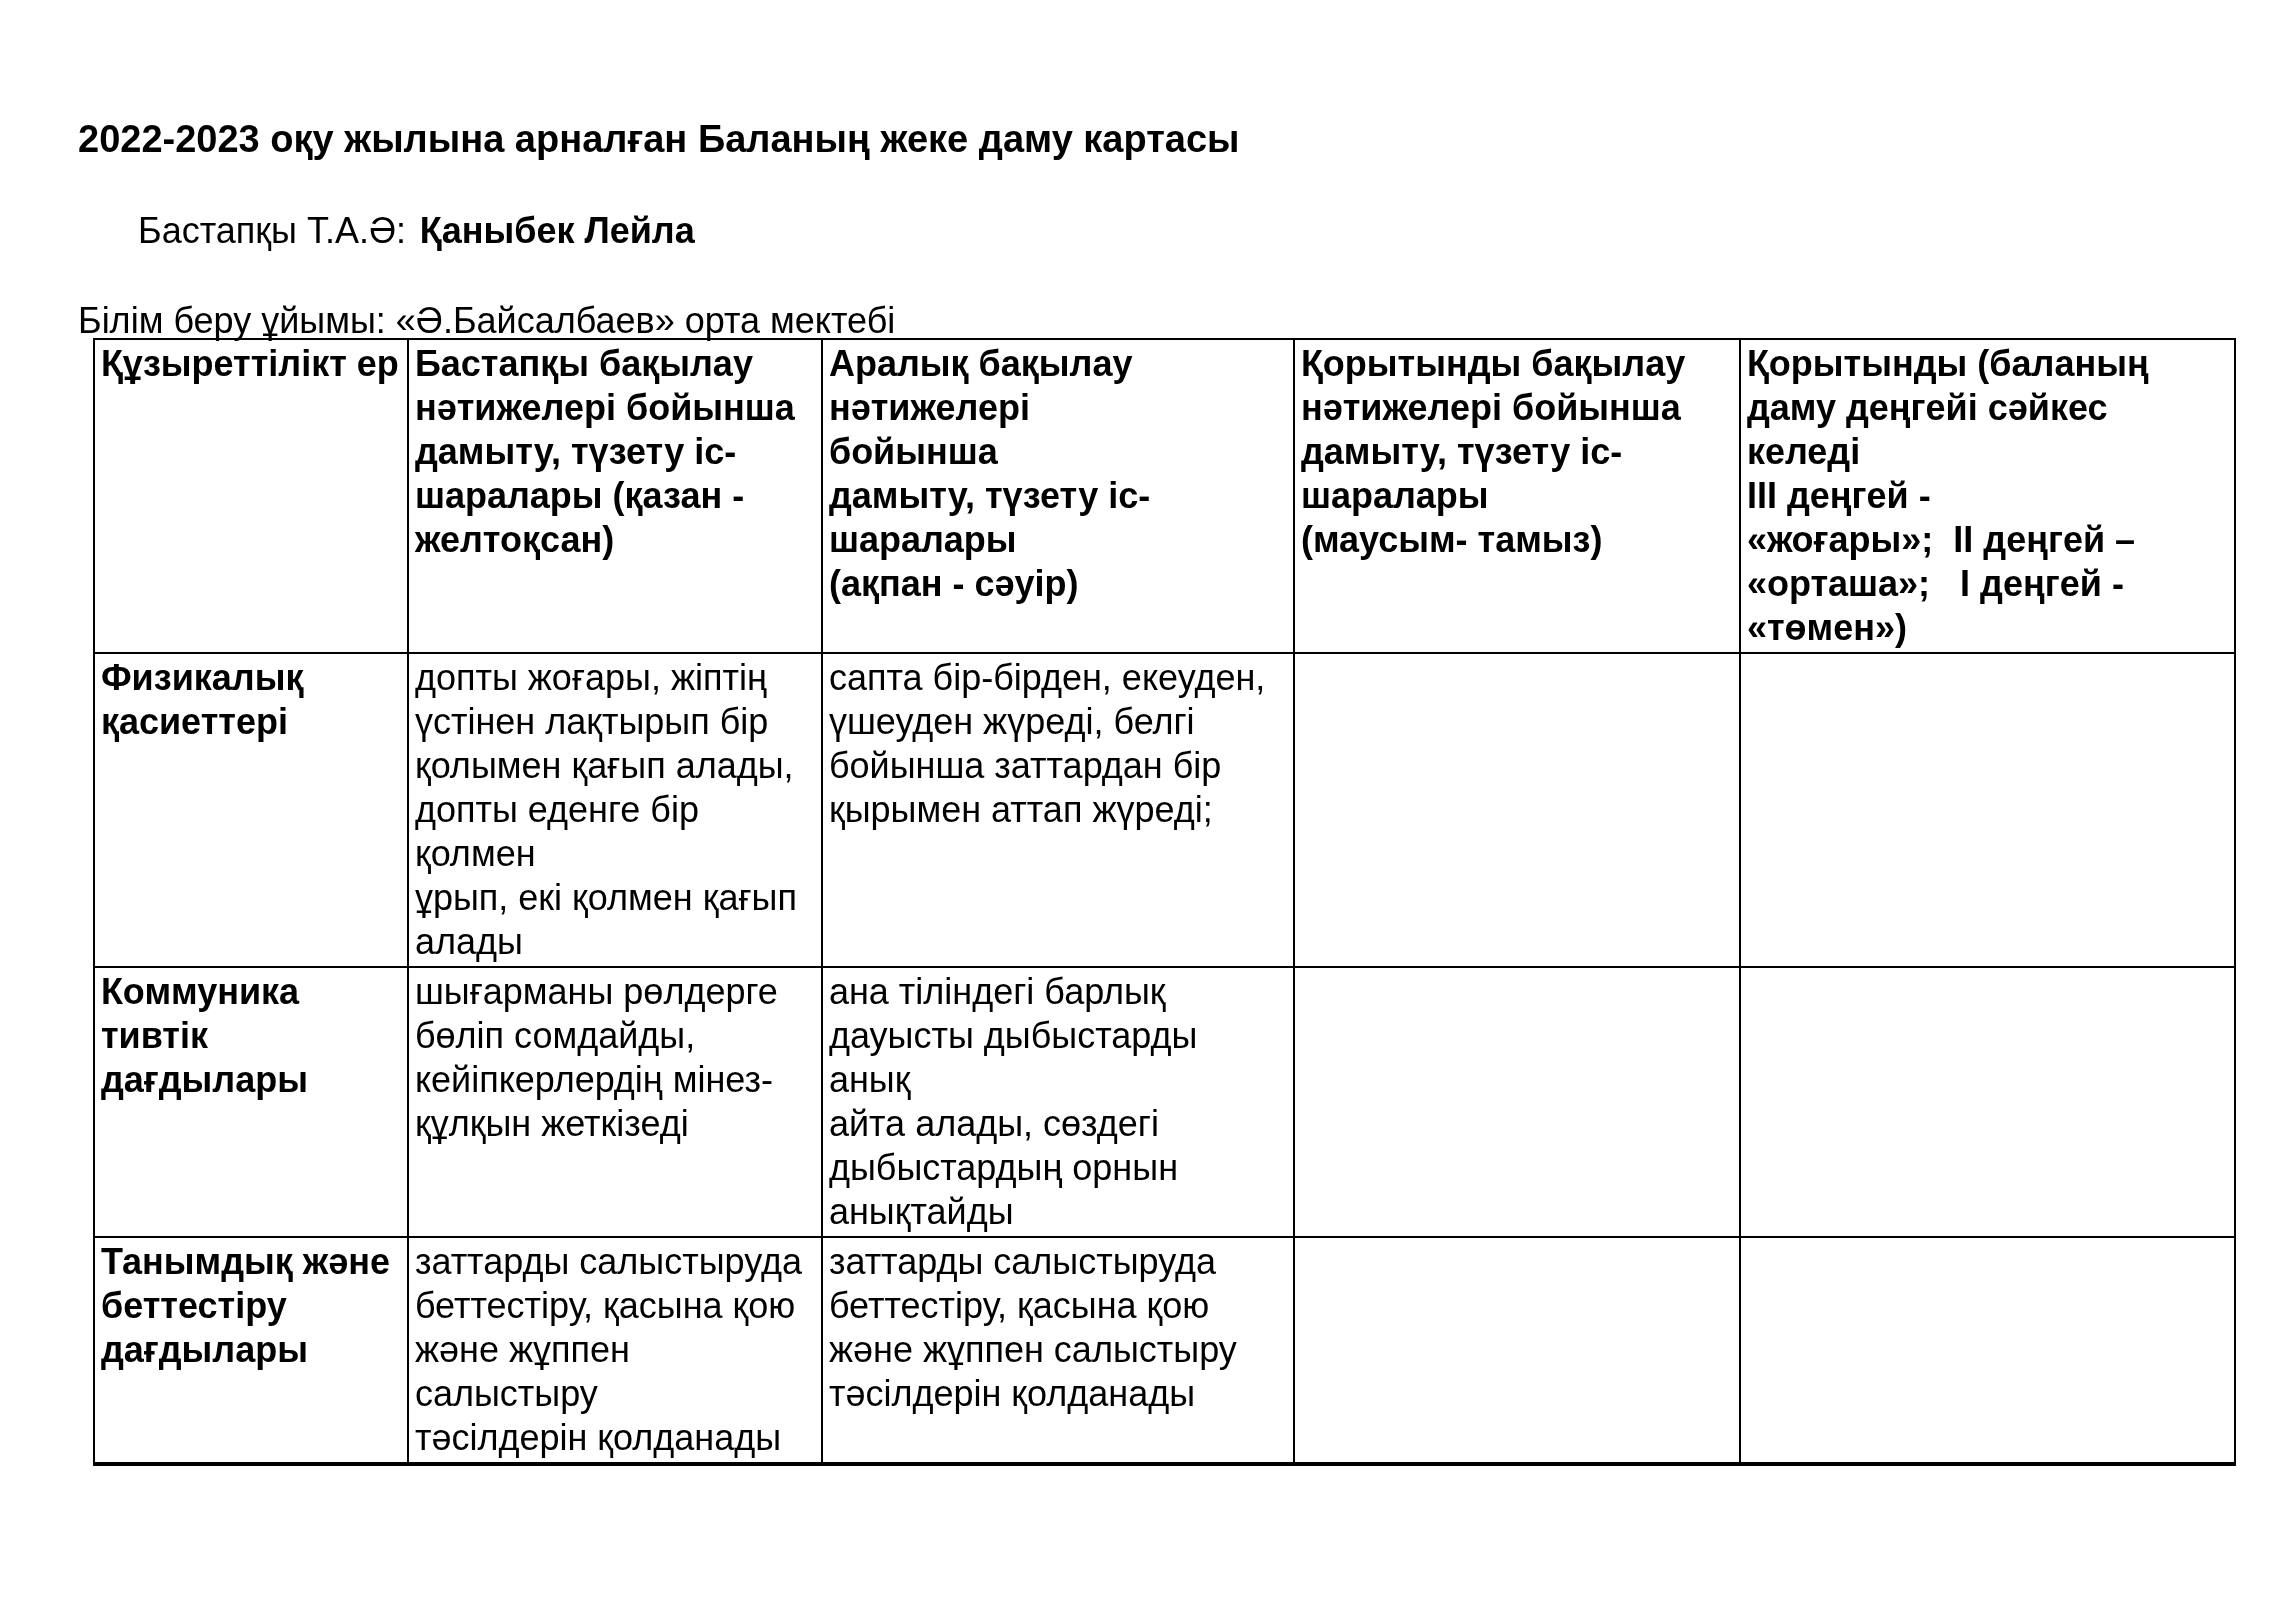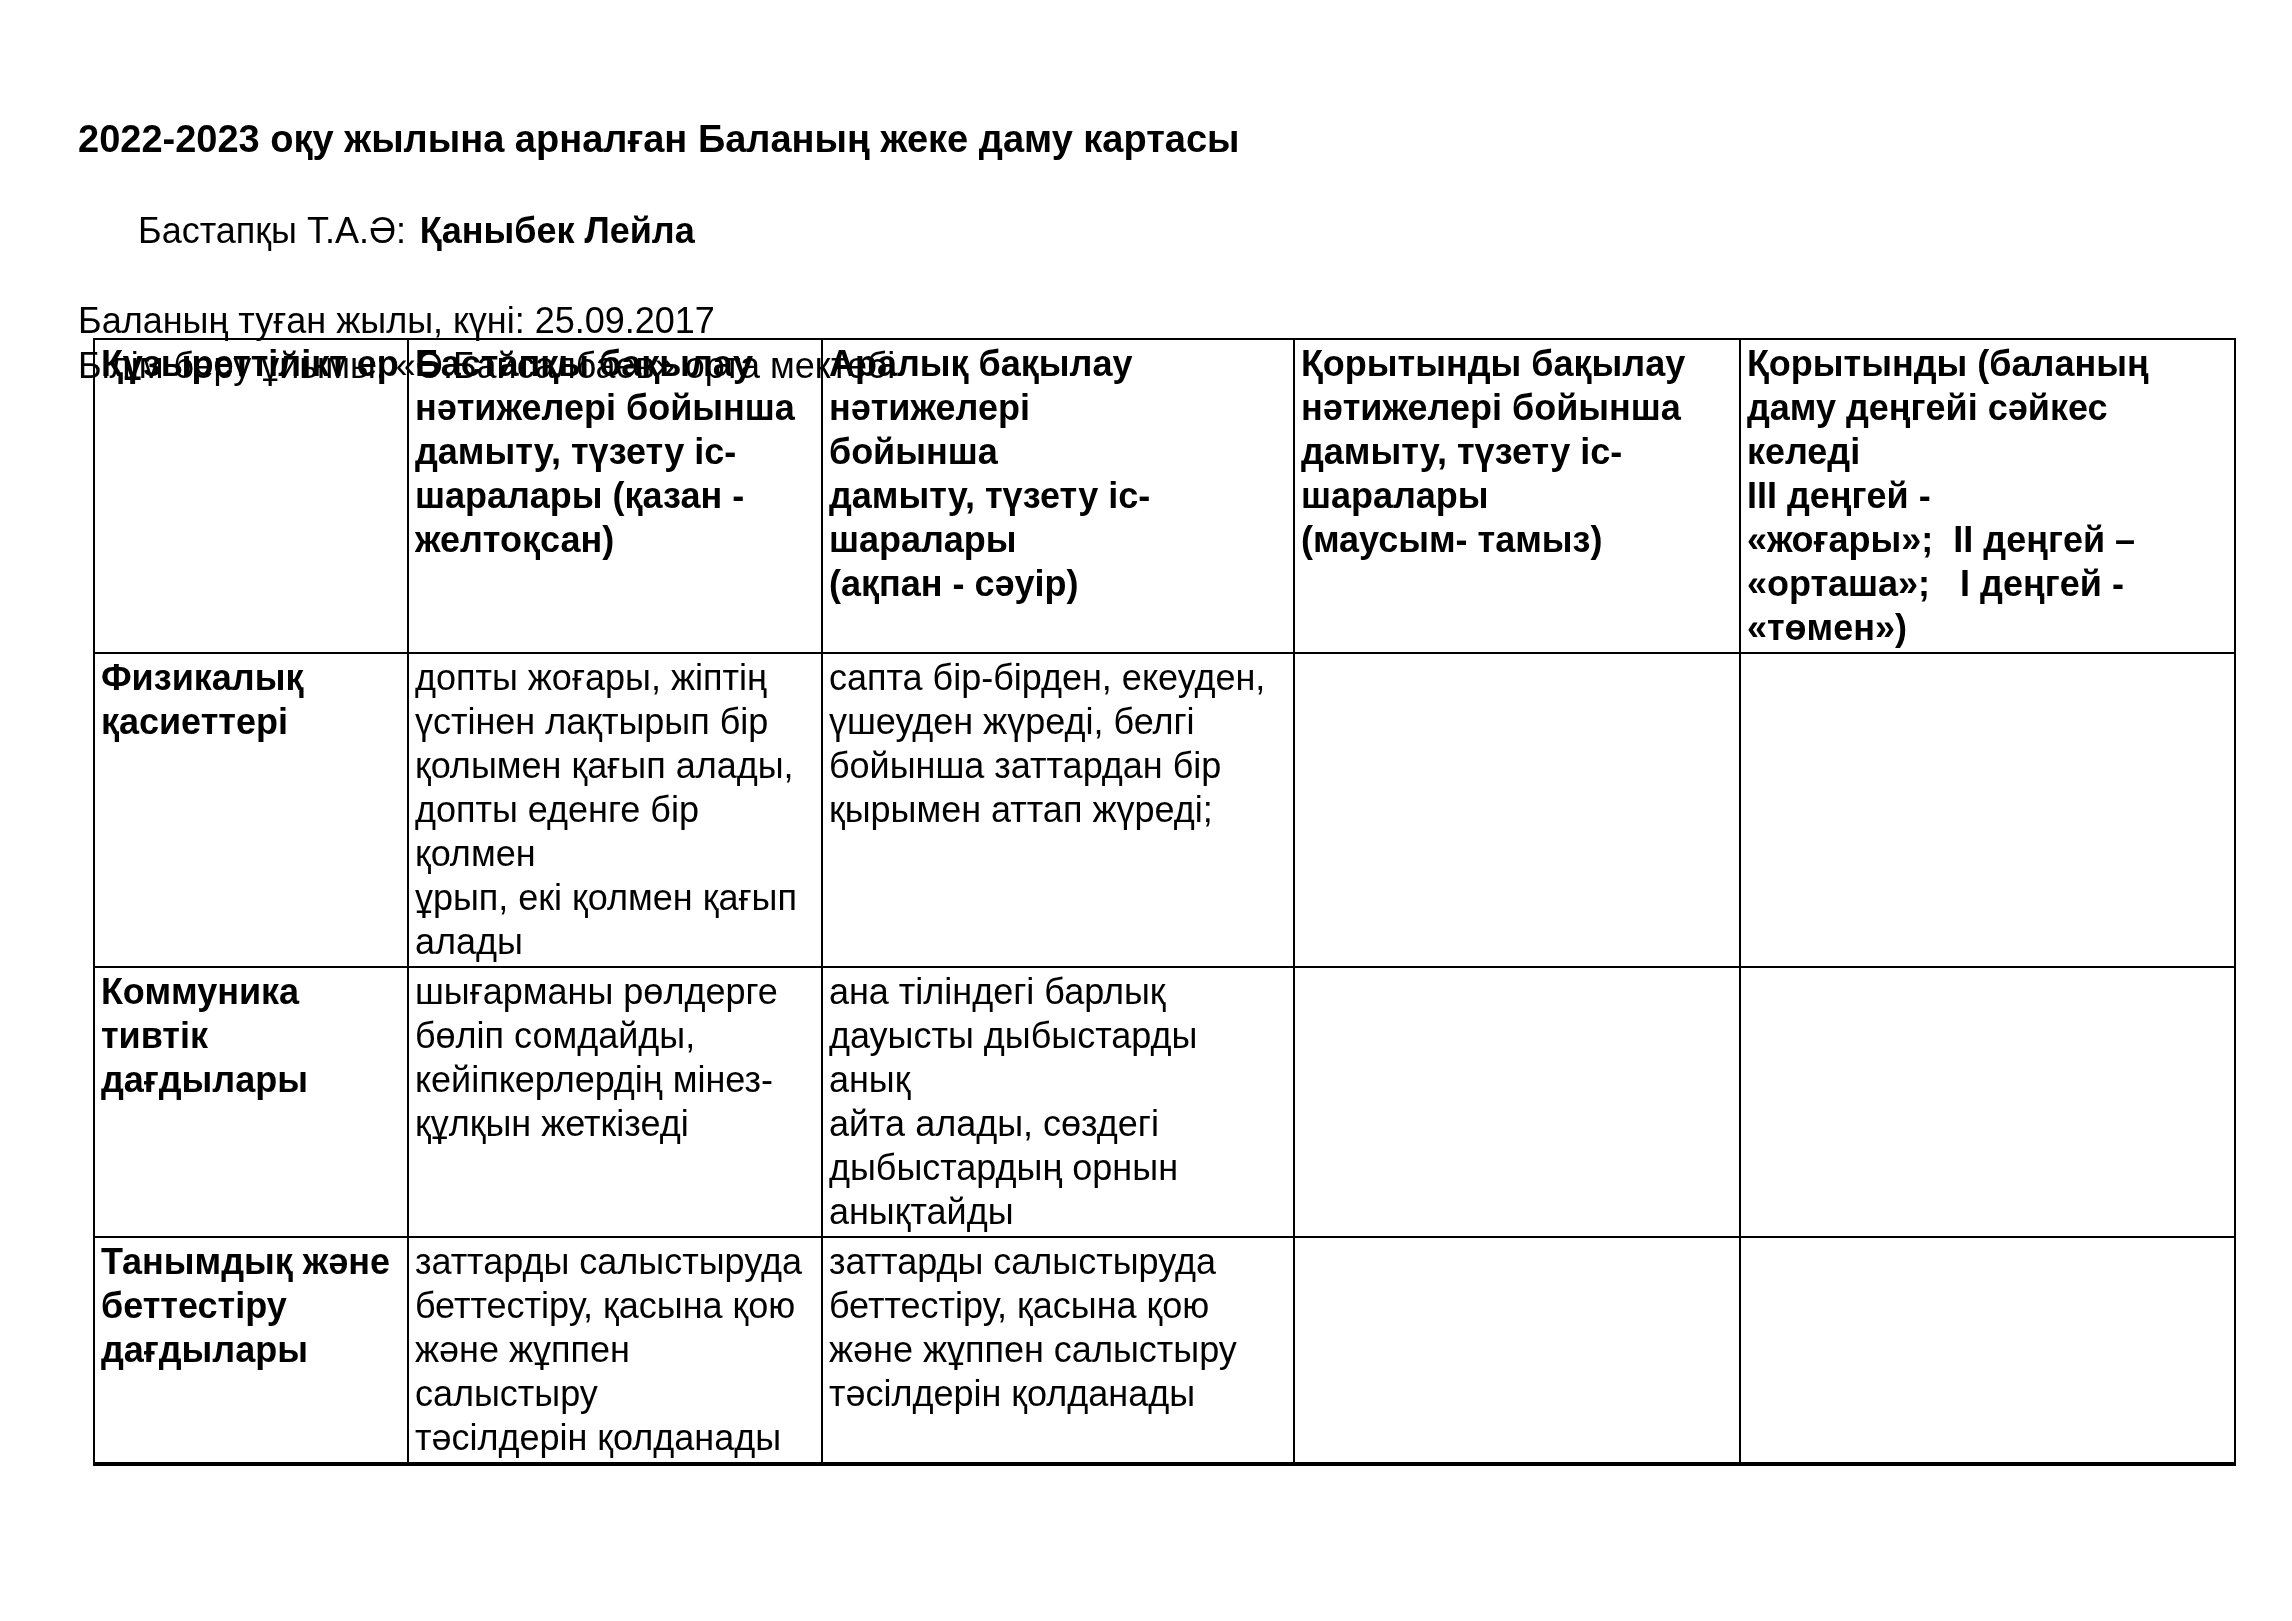--- a/index.html
+++ b/index.html
@@ -76,21 +76,20 @@
 </head>
 <body>
 
 <div class="page">
 
   <div class="doc-header">
     <div class="doc-title">2022-2023 оқу жылына арналған Баланың жеке даму картасы</div>
     <div class="doc-line">
       <span>Бастапқы Т.А.Ә:</span><span class="bold-name">Қаныбек Лейла</span>
     </div>
-    <div class="doc-line">Баланың туған жылы, күні: 25.09.2017</div>
     <div class="doc-line">Білім беру ұйымы: «Ә.Байсалбаев» орта мектебі</div>
   </div>
 
   <table class="dev-table">
     <colgroup>
       <col class="c1">
         <col class="c2">
         <col class="c3">
         <col class="c4">
         <col class="c5">

